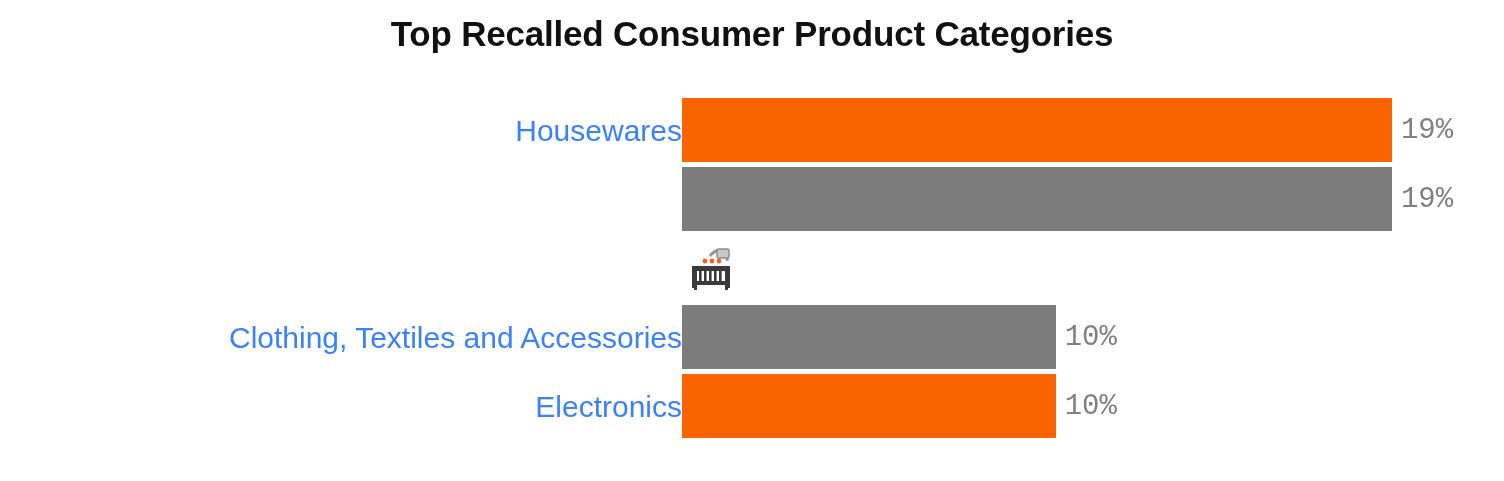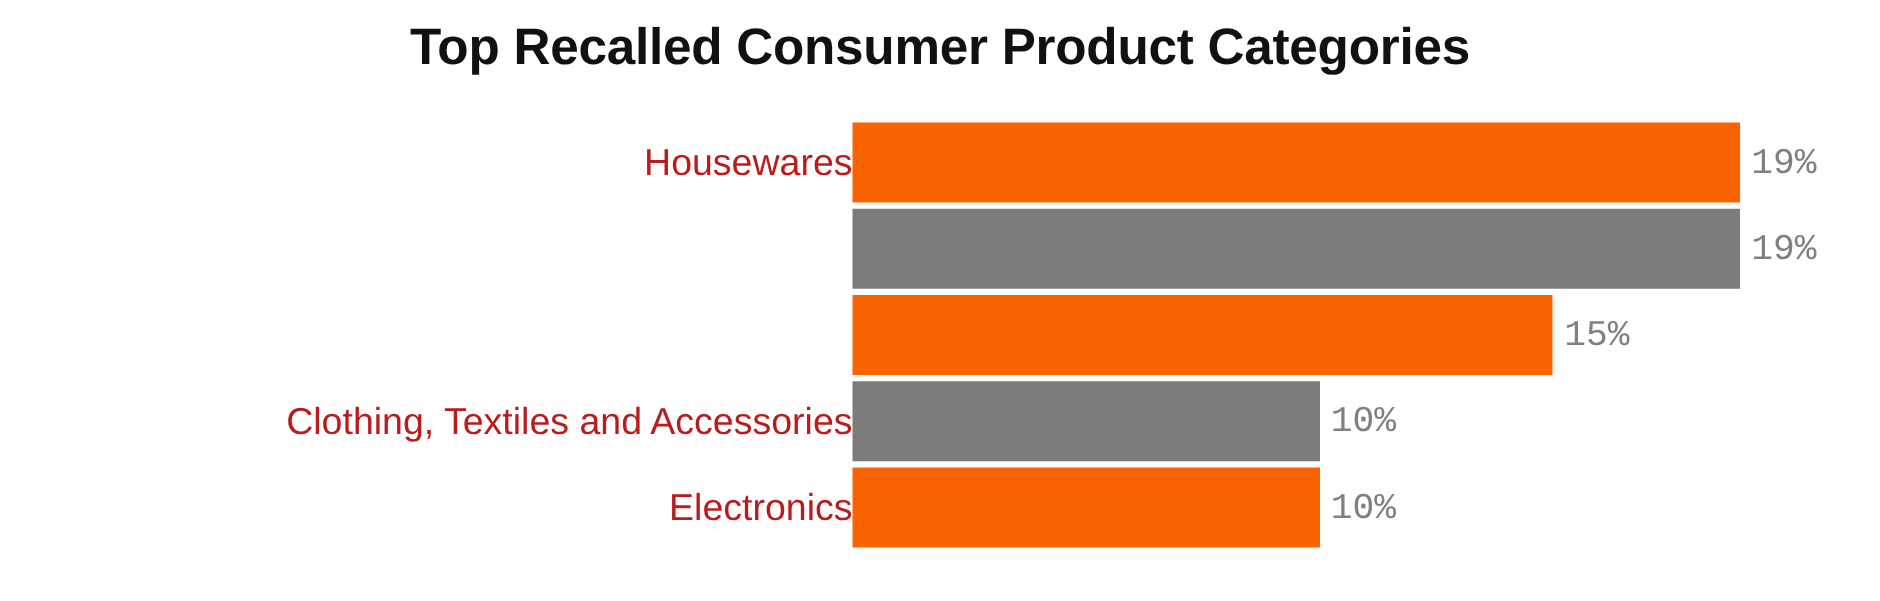--- a/index.html
+++ b/index.html
@@ -18,21 +18,21 @@
     width: 1504px;
     height: 481px;
     box-sizing: border-box;
   }
   #chart-title {
     position: absolute;
     top: 14px;
     left: 0;
     width: 1504px;
     text-align: center;
-    font-size: 41px;
+    font-size: 35px;
     font-weight: bold;
     color: #111111;
     letter-spacing: -0.2px;
     white-space: nowrap;
   }
   #rows {
     position: absolute;
     top: 96px;
     left: 0;
     width: 1504px;
@@ -47,21 +47,21 @@
     right: 822px; 
     top: 0;
     height: 69px;
     display: flex;
     align-items: center;
     justify-content: flex-end;
     white-space: nowrap;
   }
   .cat-label {
     font-size: 30px;
-    color: #b91c1c;
+    color: #3b82f6;
     line-height: 1;
   }
   .icon-box {
     position: absolute;
     right: 766px;
     top: 0;
     width: 54px;
     height: 69px;
     display: flex;
     align-items: center;
@@ -158,24 +158,20 @@
             <rect x="13" y="27" width="2.6" height="10"></rect>
             <rect x="18" y="27" width="2.6" height="10"></rect>
             <rect x="23" y="27" width="2.6" height="10"></rect>
             <rect x="28" y="27" width="2.6" height="10"></rect>
             <rect x="33" y="27" width="2.6" height="10"></rect>
           </g>
           <rect x="8" y="41" width="3" height="5" fill="#3a3a3a"></rect>
           <rect x="39" y="41" width="3" height="5" fill="#3a3a3a"></rect>
         </svg>
       </div>
-      <div class="bar-track">
-        <div class="bar" style="width: 560.455px; background: rgb(250, 100, 0);"></div>
-        <span class="bar-value">15%</span>
-      </div>
     </div>
 
     <div class="row">
       <div class="row-label-zone">
         <span class="cat-label">Clothing, Textiles and Accessories</span>
       </div>
       <div class="icon-box">
         <svg width="48" height="50" viewBox="0 0 48 50">
           <path d="M24 14 q0 -6 -3 -7 q-3 -1 -3 2" stroke="#4a4a4a" stroke-width="2.6" fill="none" stroke-linecap="round"></path>
           <path d="M24 14 L9 20 L7 27 L13 29 L13 30 L13 44 L35 44 L35 30 L35 29 L41 27 L39 20 Z" fill="#f4631e" stroke="#d14e0d" stroke-width="1"></path>

